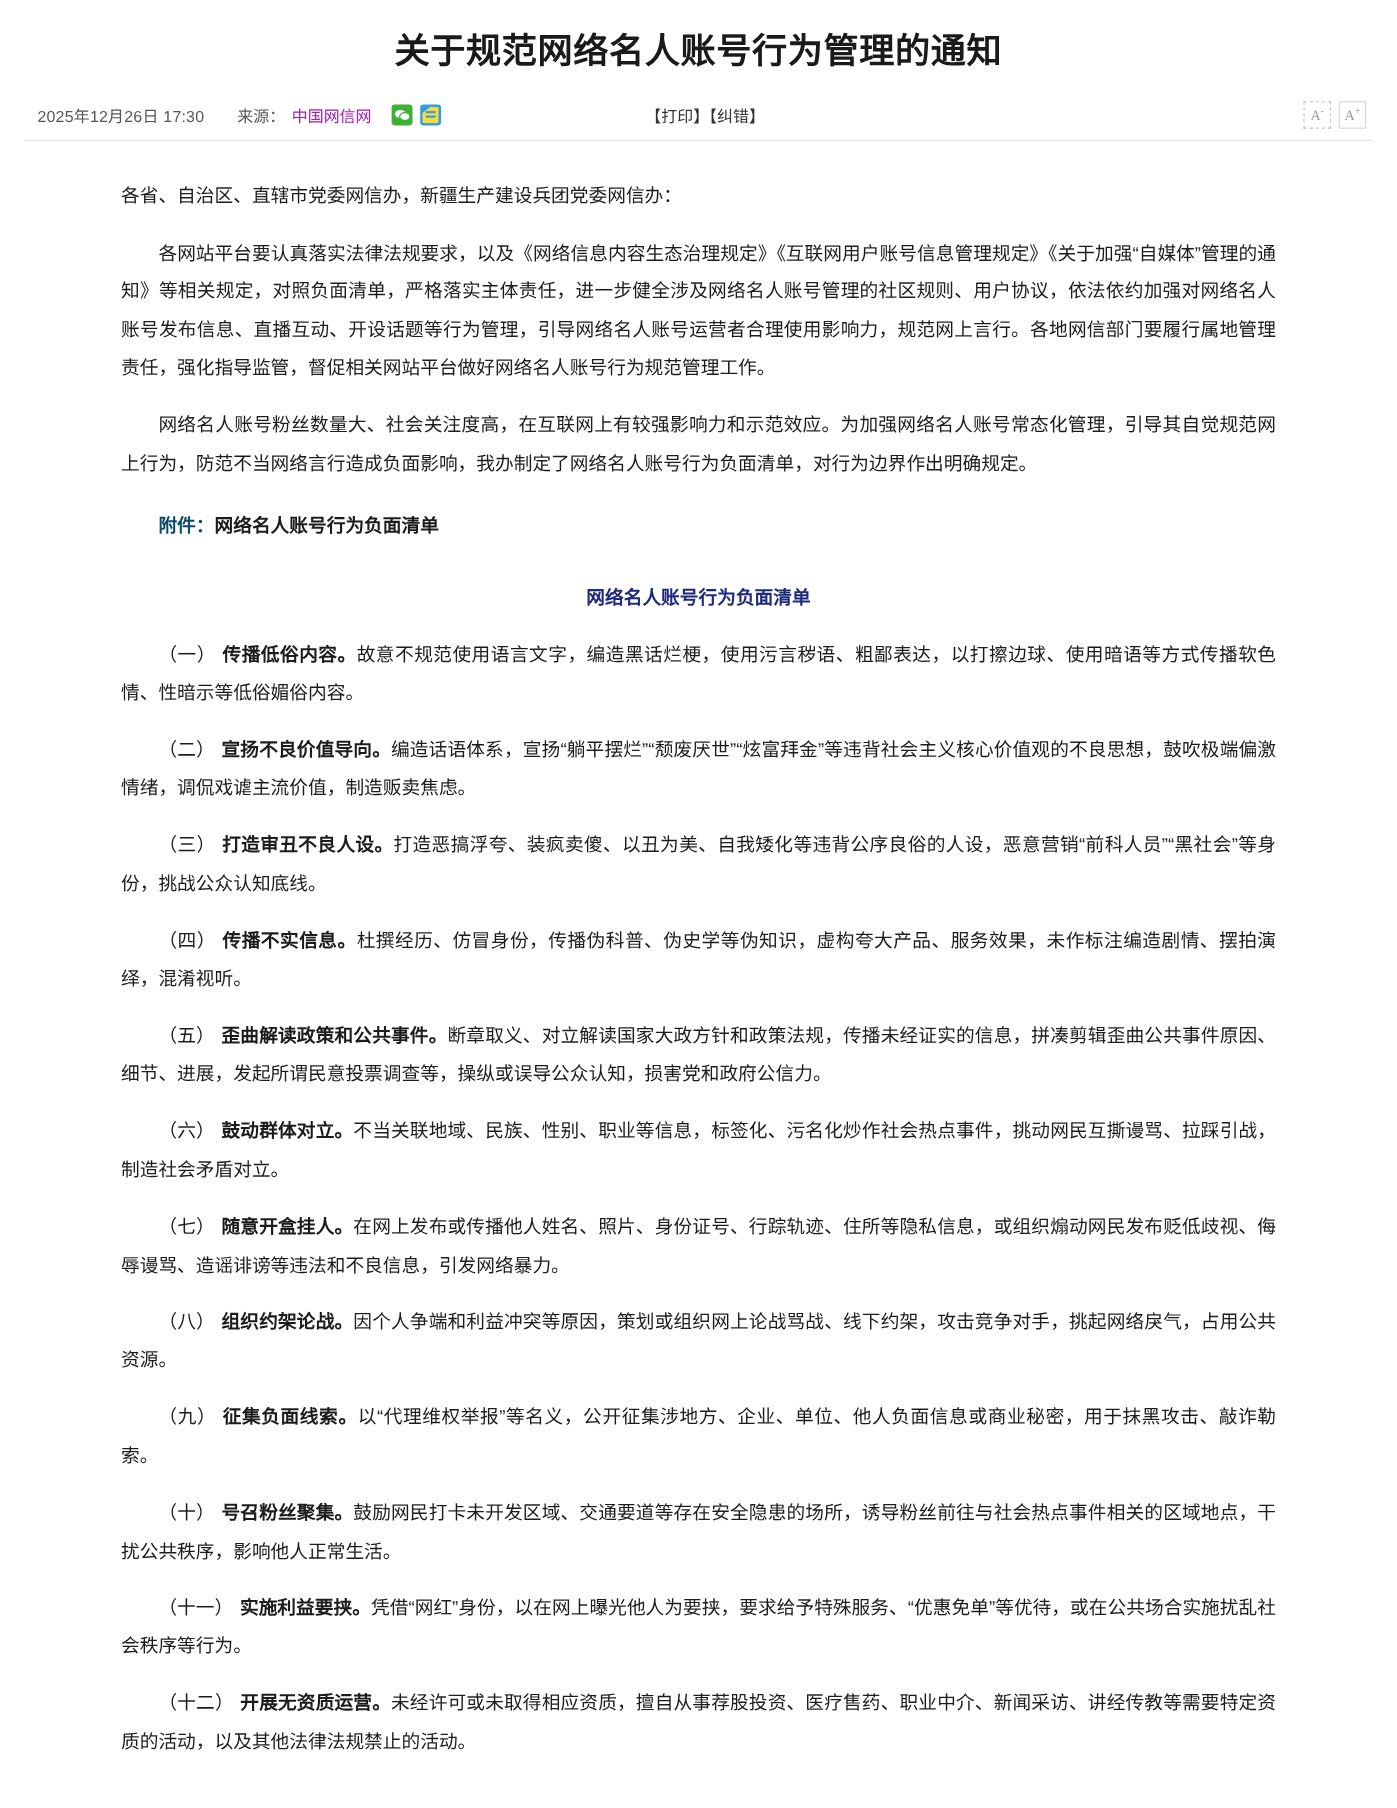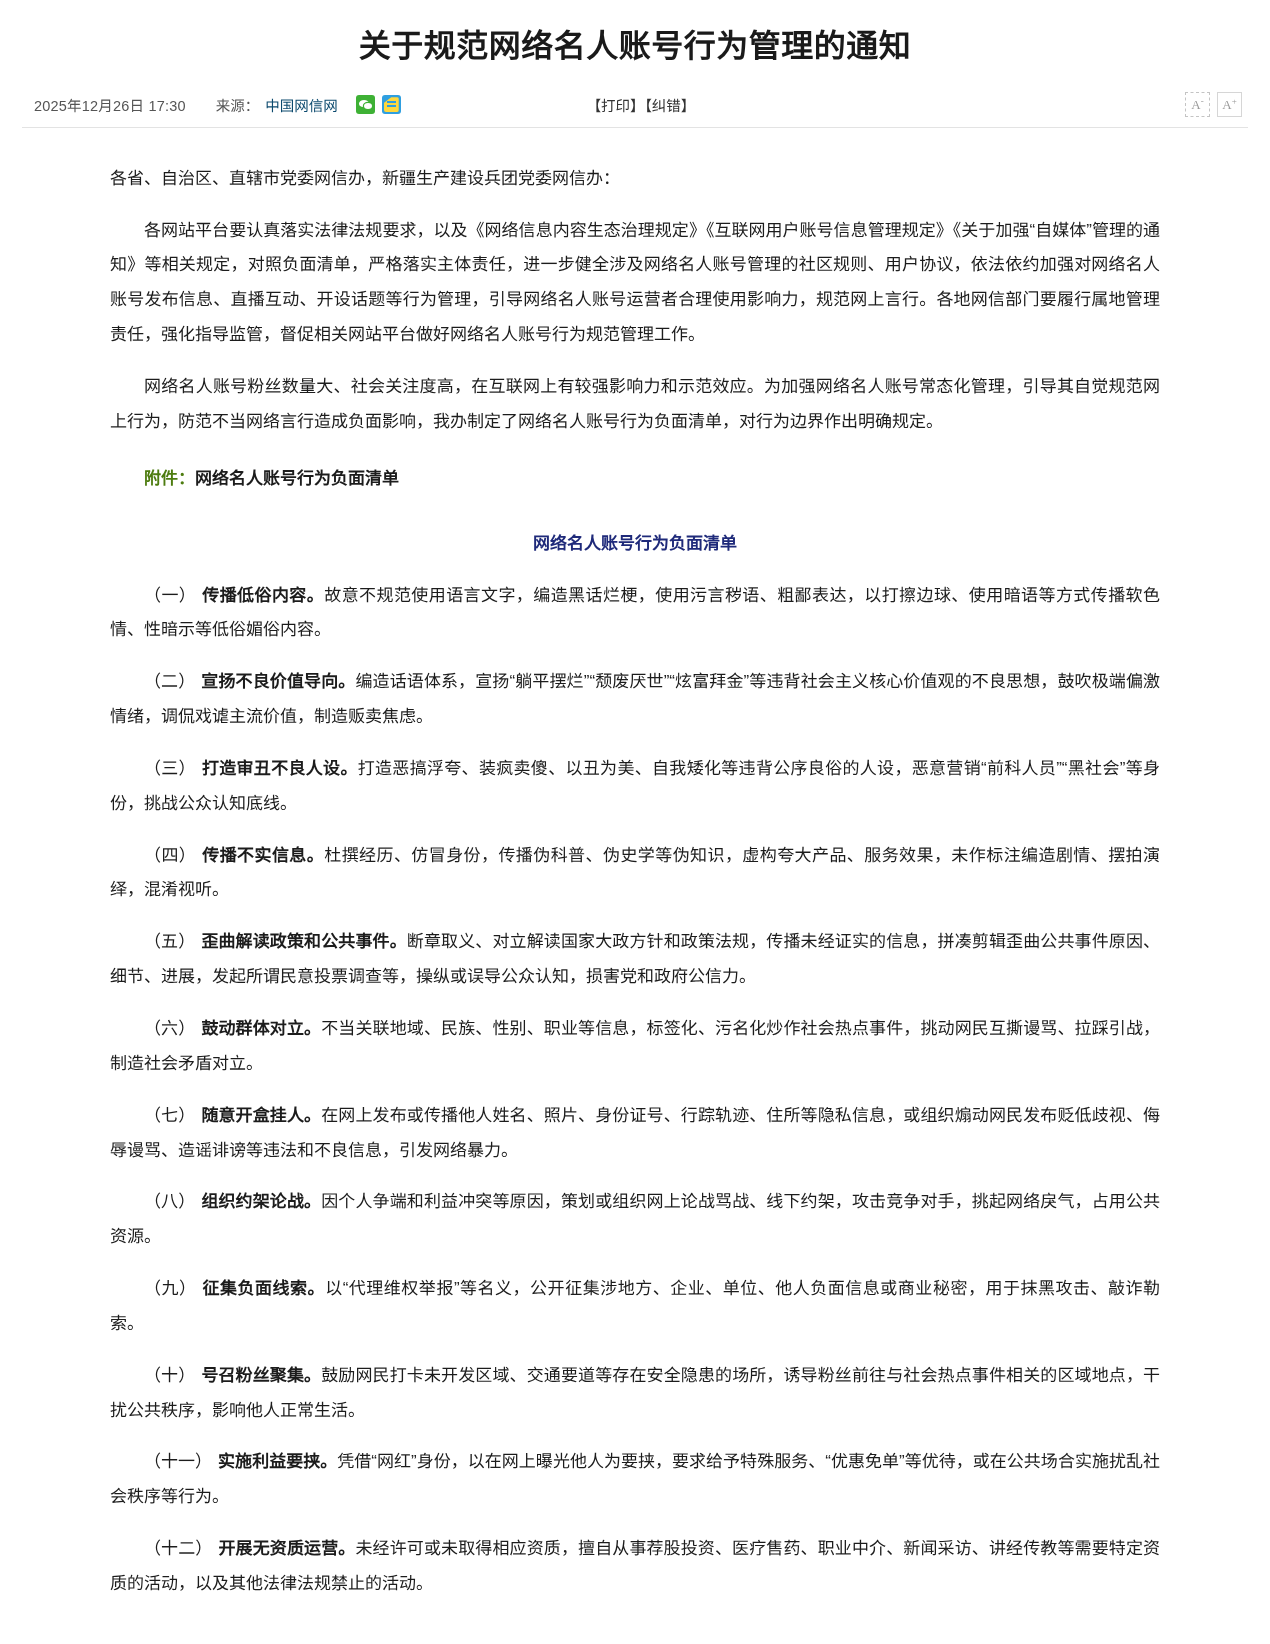--- a/index.html
+++ b/index.html
@@ -51,21 +51,21 @@
     font-size: 14.5px;
     color: #555;
   }
   .meta-date { letter-spacing: 0.2px; }
   .meta-source-label {
     margin-left: 30px;
     color: #555;
   }
   .meta-source-name {
     margin-left: 6px;
-    color: #0c4a6e;
+    color: #a21caf;
   }
   .share-icons {
     display: inline-flex;
     align-items: center;
     margin-left: 18px;
     gap: 7px;
   }
   .share-ico {
     width: 19px;
     height: 19px;
@@ -178,21 +178,21 @@
   .p-salutation { text-indent: 0; }
   .p-indent { text-indent: 2em; }
 
   .attach-line {
     text-indent: 2em;
     font-weight: bold;
     color: #1f2a7a;
     margin-top: 22px !important;
     margin-bottom: 26px !important;
   }
-  .attach-line .attach-label { color: #4d7c0f; font-family: Liberation Serif, serif; }
+  .attach-line .attach-label { color: #0c4a6e; font-family: Liberation Serif, serif; }
 
   .sign-block {
     text-align: right;
     margin-top: 26px;
   }
   .sign-block p {
     margin: 0 0 14px 0;
     font-size: 16.5px;
     line-height: 2.0;
     color: #1c1c1c;

